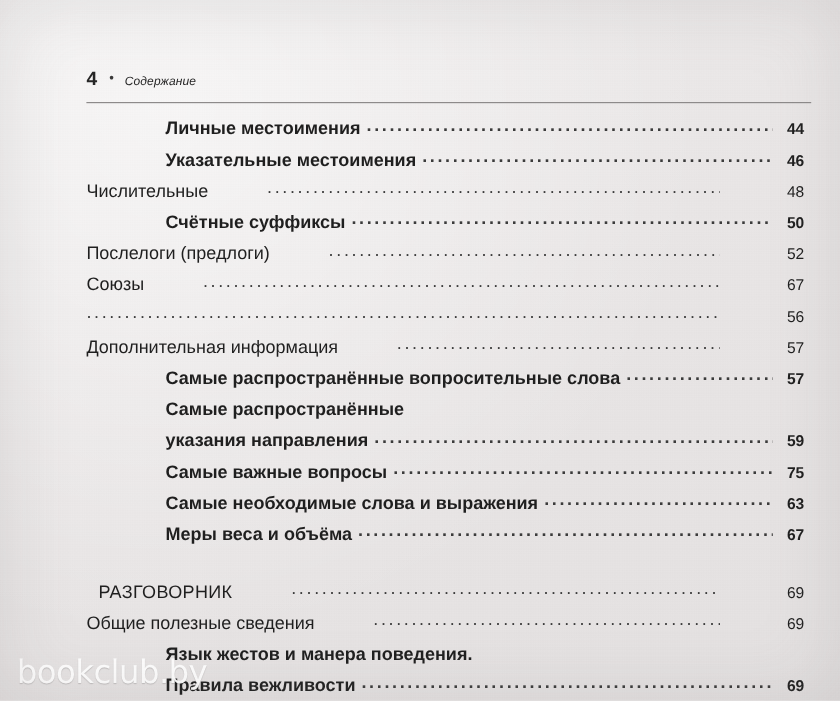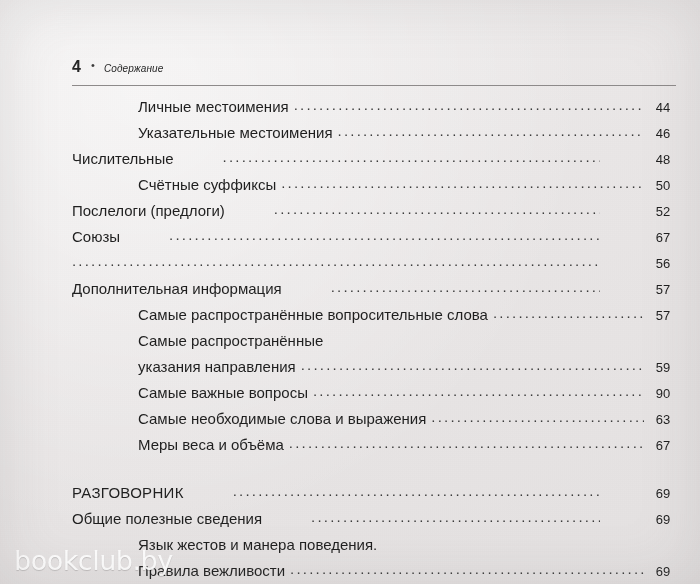--- a/index.html
+++ b/index.html
@@ -84,21 +84,21 @@
   .entry {
     display: flex;
     align-items: baseline;
     font-size: 15px;
     color: #1f1f1f;
     line-height: 1.0;
     height: 26px;
     white-space: nowrap;
   }
   .entry.level1 { padding-left: 0; gap: 44px; }
-  .entry.level2 { padding-left: 66px; }
+  .entry.level2 { padding-left: 66px; font-weight: bold; }
   .entry .label {
     flex: 0 0 auto;
     padding-right: 5px;
   }
   .entry .leader {
     flex: 1 1 auto;
     overflow: hidden;
     position: relative;
     height: 1em;
   }
@@ -116,21 +116,21 @@
   .entry .pagenum {
     flex: 0 0 auto;
     width: 26px;
     text-align: center;
     padding-left: 6px;
     color: #1f1f1f;
     font-size: 13px;
   }
   .entry.nonum .pagenum { visibility: hidden; }
   .spacer { height: 22px; }
-  .caps { letter-spacing: 0.3px; }
+  .caps { letter-spacing: 0.3px; margin-left: 10px; }
 
   
   .watermark {
     position: absolute;
     left: 14px;
     bottom: 8px;
     font-size: 27px;
     color: #ffffff;
     font-family: "DejaVu Sans", sans-serif;
     letter-spacing: -0.5px;
@@ -211,21 +211,21 @@
           <span class="pagenum"></span>
         </div>
         <div class="entry level2">
           <span class="label">указания направления</span>
           <span class="leader"></span>
           <span class="pagenum">59</span>
         </div>
         <div class="entry level2">
           <span class="label">Самые важные вопросы</span>
           <span class="leader"></span>
-          <span class="pagenum">90</span>
+          <span class="pagenum">75</span>
         </div>
         <div class="entry level2">
           <span class="label">Самые необходимые слова и выражения</span>
           <span class="leader"></span>
           <span class="pagenum">63</span>
         </div>
         <div class="entry level2">
           <span class="label">Меры веса и объёма</span>
           <span class="leader"></span>
           <span class="pagenum">67</span>

